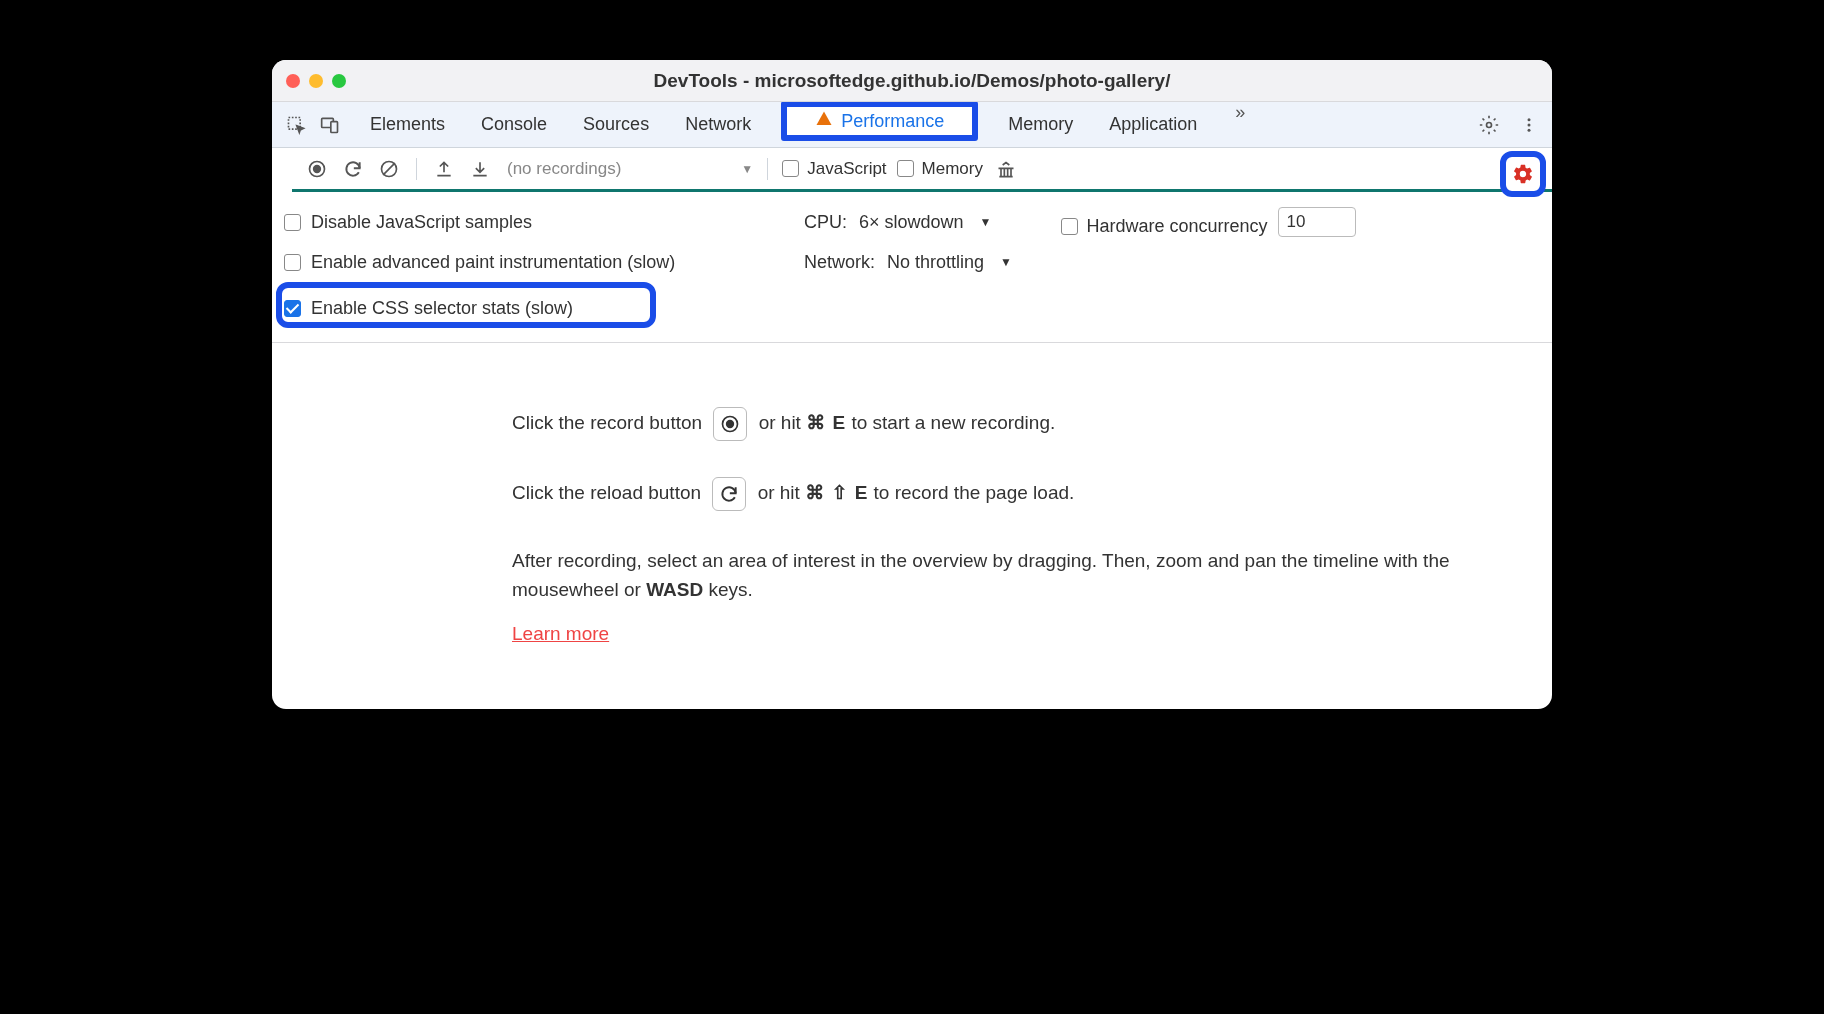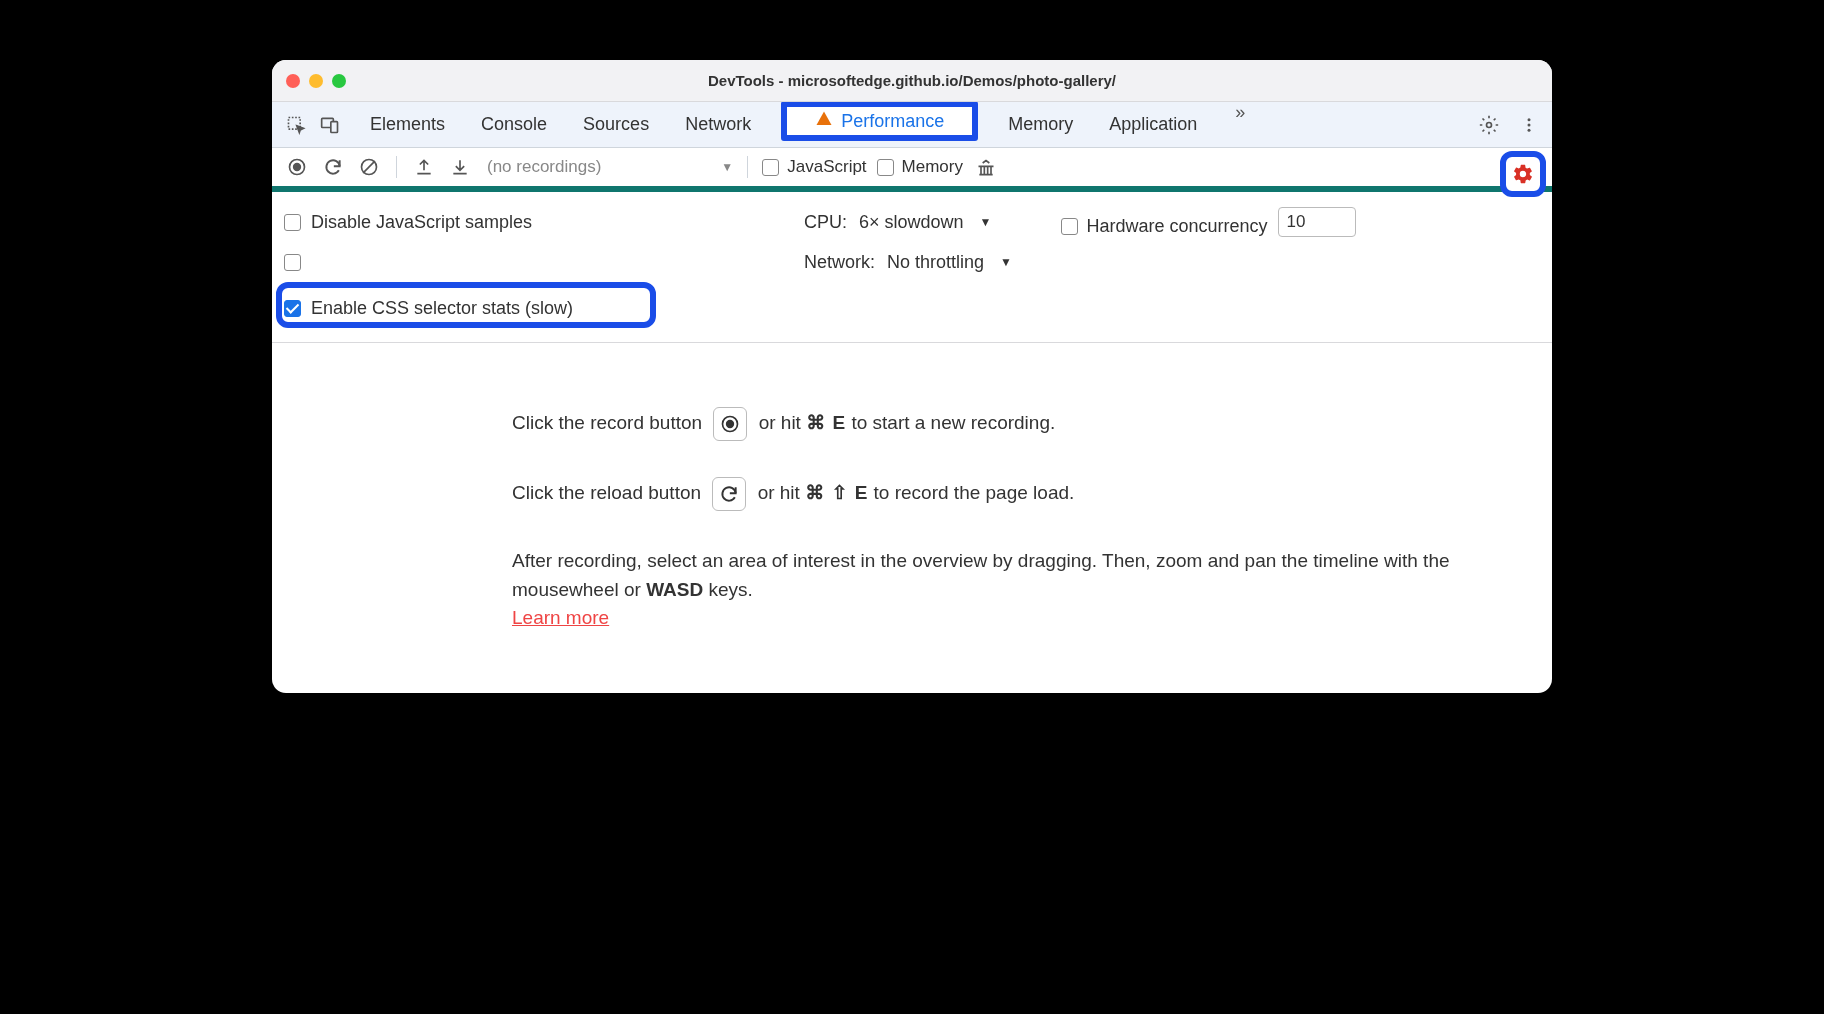--- a/index.html
+++ b/index.html
@@ -35,21 +35,21 @@
   }
   .tl {
     width: 14px; height: 14px; border-radius: 50%;
   }
   .tl.red { background: #ff5f57; }
   .tl.yellow { background: #febc2e; }
   .tl.green { background: #28c840; }
   .title {
     position: absolute; left: 0; right: 0;
     text-align: center;
-    font-size: 15px;
+    font-size: 19px;
     font-weight: 600;
     color: #333;
     pointer-events: none;
   }
 
   .tabbar {
     height: 46px;
     background: #eef3fb;
     border-bottom: 1px solid #cfd5dc;
     display: flex;
@@ -98,28 +98,29 @@
     display: flex; align-items: center; gap: 14px;
   }
   .settings-icon, .kebab-icon {
     width: 26px; height: 26px;
     display: inline-flex; align-items: center; justify-content: center;
     color: #555;
   }
 
   .toolbar {
     height: 44px;
-    border-bottom: 6px solid #0f766e;
+    border-bottom: 3px solid #0f766e;
     display: flex;
     align-items: center;
     padding: 0 12px;
     gap: 10px;
     font-size: 17px;
     color: #333;
     position: relative;
+    margin-left: 20px;
   }
   .tb-btn {
     width: 26px; height: 26px;
     display: inline-flex; align-items: center; justify-content: center;
     color: #555;
   }
   .divider {
     width: 1px; height: 22px; background: #cfd5dc;
     margin: 0 4px;
   }
@@ -216,21 +217,21 @@
     transform: rotate(45deg);
   }
 
   .content {
     padding: 64px 40px 60px 240px;
     font-size: 19px;
     color: #333;
     line-height: 1.5;
   }
   .content p { margin-bottom: 36px; }
-  .content p.tight { margin-bottom: 0; }
+  .content p.tight { margin-bottom: 0; margin-top: 16px; }
   .inline-btn {
     display: inline-flex;
     width: 34px; height: 34px;
     border: 1px solid #bbb;
     border-radius: 6px;
     align-items: center; justify-content: center;
     vertical-align: middle;
     margin: 0 6px;
     background: #fff;
   }
@@ -380,20 +381,21 @@
           <span class="chk"></span>
           <span>Hardware concurrency</span>
         </span>
         <span class="num-input">10</span>
       </div>
     </div>
 
     <div class="srow">
       <div class="label-group">
         <span class="chk"></span>
+        <span>Enable advanced paint instrumentation (slow)</span>
       </div>
       <div class="cpu-group">
         <span>Network:</span>
         <span class="select-like">
           <span>No throttling</span>
           <span class="tri">▼</span>
         </span>
       </div>
     </div>
 

